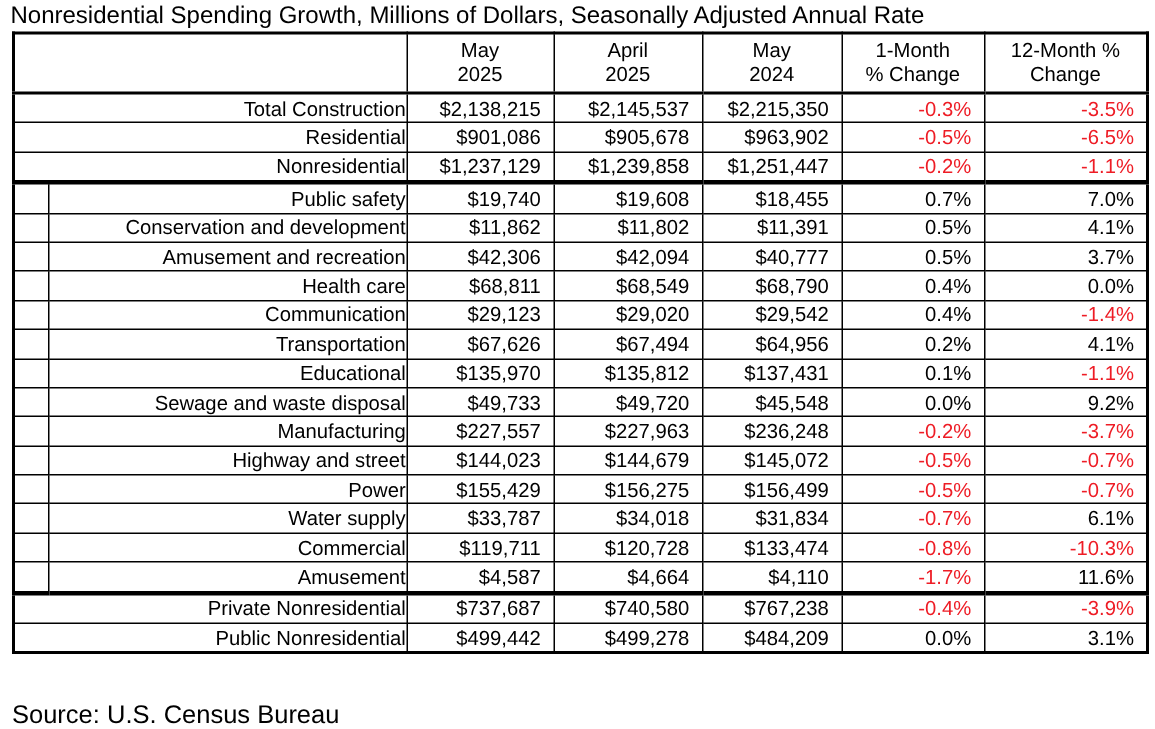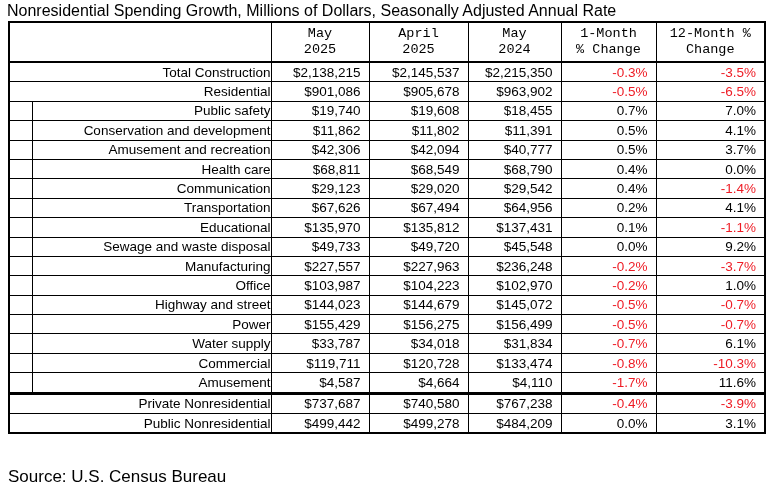--- a/index.html
+++ b/index.html
@@ -15,21 +15,21 @@
   }
   table.spending {
     position: absolute; left: 8px; top: 21px;
     width: 756px; table-layout: fixed;
     border-collapse: collapse; border: 2px solid #000;
   }
   th, td { border: 1px solid #000; overflow: hidden; white-space: nowrap; }
   thead th {
     height: 34px; border-bottom: 2px solid #000;
     font-weight: normal; font-size: 13.5px; line-height: 16px;
-    text-align: center; padding: 2px 0; vertical-align: middle; font-family: Liberation Mono, monospace;
+    text-align: center; padding: 2px 0; vertical-align: middle;
   }
   tbody td {
     height: 18.4px; font-size: 13.5px; padding: 0; vertical-align: middle;
   }
   td.label-cell { text-align: right; padding-left: 7px; }
   td.indent-cell { padding: 0; }
   td.num { text-align: right; padding-right: 8px; }
   .neg { color: var(--neg, #ee1c25); }
   tr.section-end td { border-bottom: 3px solid #000; }
   .source {
@@ -86,20 +86,28 @@
         <td class="num neg">-3.5%</td>
       </tr>
       <tr>
         <td class="label-cell" colspan="2">Residential</td>
         <td class="num">$901,086</td>
         <td class="num">$905,678</td>
         <td class="num">$963,902</td>
         <td class="num neg">-0.5%</td>
         <td class="num neg">-6.5%</td>
       </tr>
+      <tr class="section-end">
+        <td class="label-cell" colspan="2">Nonresidential</td>
+        <td class="num">$1,237,129</td>
+        <td class="num">$1,239,858</td>
+        <td class="num">$1,251,447</td>
+        <td class="num neg">-0.2%</td>
+        <td class="num neg">-1.1%</td>
+      </tr>
       <tr>
         <td class="indent-cell"></td>
         <td class="label-cell">Public safety</td>
         <td class="num">$19,740</td>
         <td class="num">$19,608</td>
         <td class="num">$18,455</td>
         <td class="num">0.7%</td>
         <td class="num">7.0%</td>
       </tr>
       <tr>
@@ -169,29 +177,20 @@
         <td class="indent-cell"></td>
         <td class="label-cell">Manufacturing</td>
         <td class="num">$227,557</td>
         <td class="num">$227,963</td>
         <td class="num">$236,248</td>
         <td class="num neg">-0.2%</td>
         <td class="num neg">-3.7%</td>
       </tr>
       <tr>
         <td class="indent-cell"></td>
-        <td class="label-cell">Office</td>
-        <td class="num">$103,987</td>
-        <td class="num">$104,223</td>
-        <td class="num">$102,970</td>
-        <td class="num neg">-0.2%</td>
-        <td class="num">1.0%</td>
-      </tr>
-      <tr>
-        <td class="indent-cell"></td>
         <td class="label-cell">Highway and street</td>
         <td class="num">$144,023</td>
         <td class="num">$144,679</td>
         <td class="num">$145,072</td>
         <td class="num neg">-0.5%</td>
         <td class="num neg">-0.7%</td>
       </tr>
       <tr>
         <td class="indent-cell"></td>
         <td class="label-cell">Power</td>

